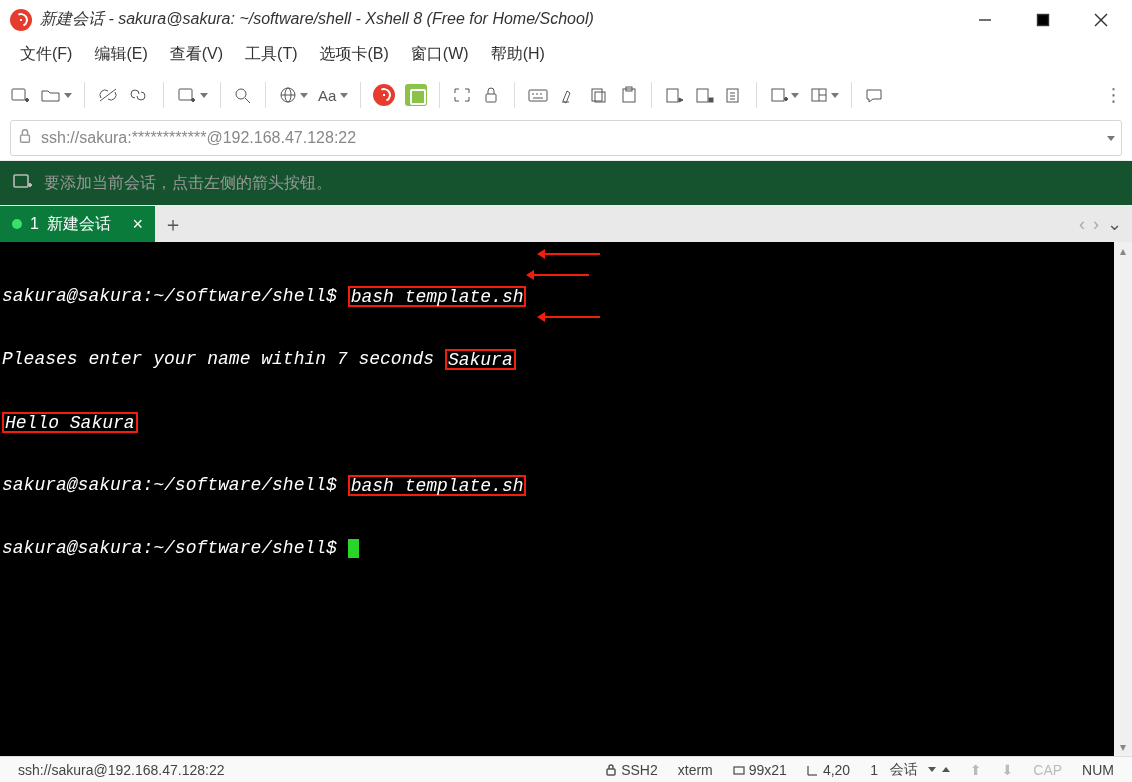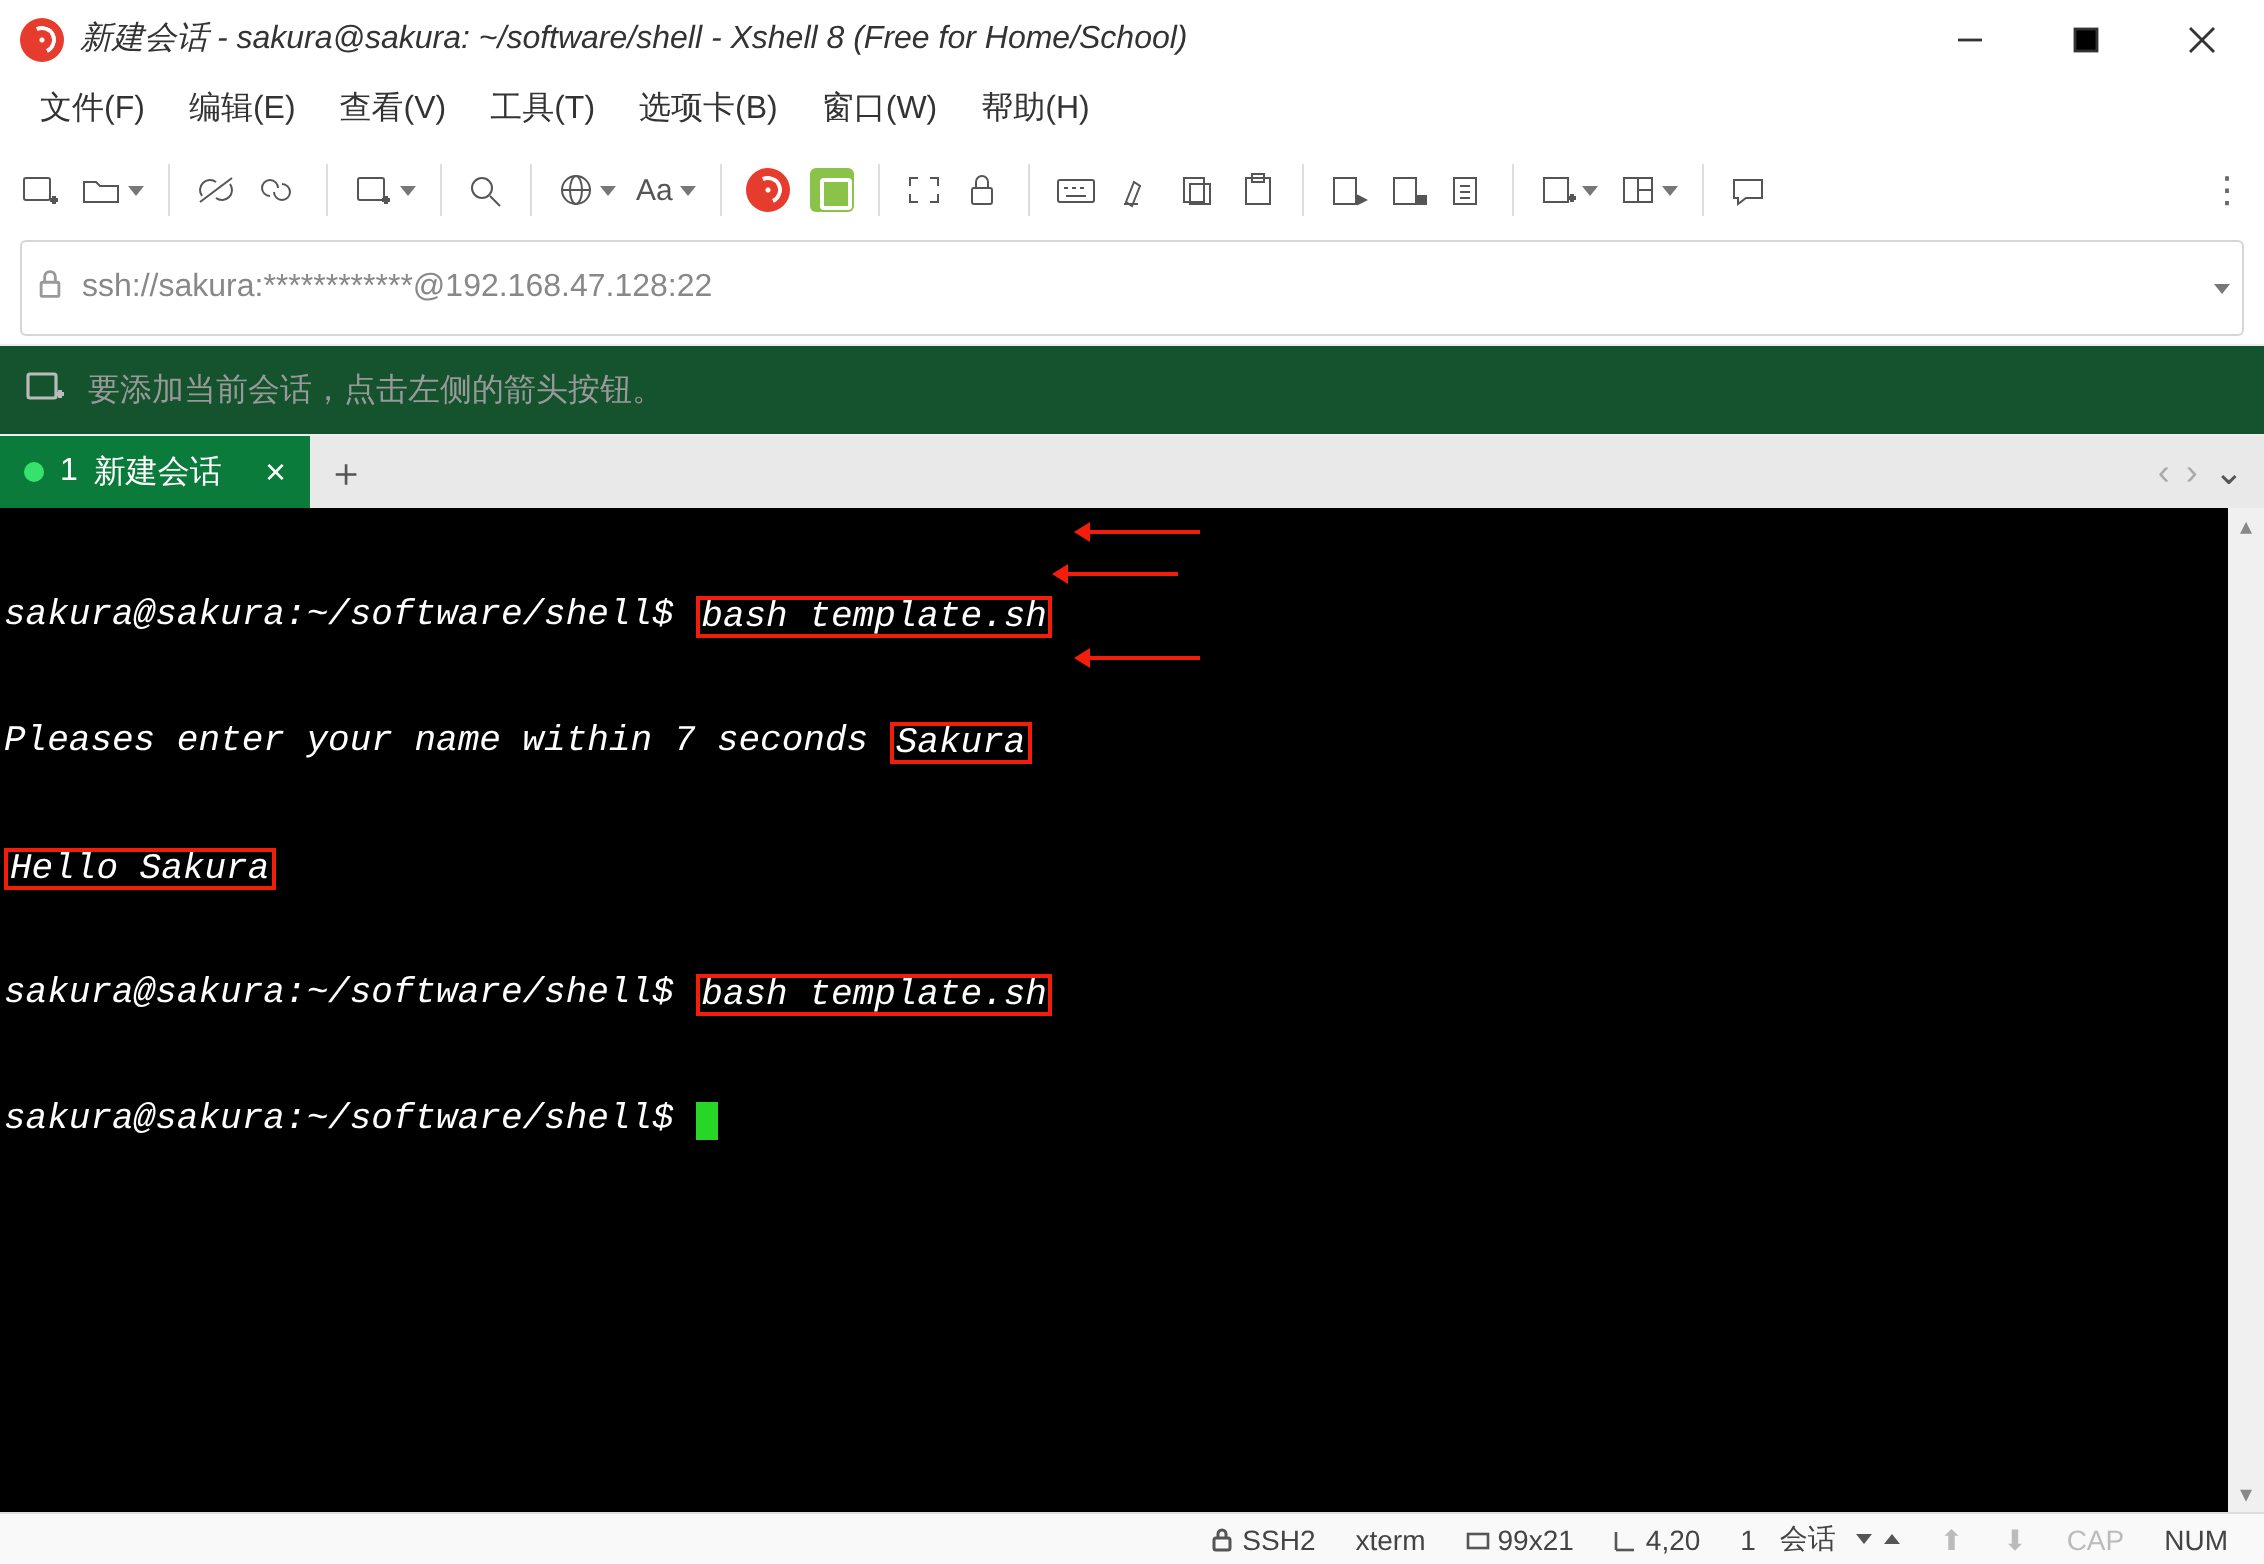--- a/index.html
+++ b/index.html
@@ -56,21 +56,21 @@
   .xshell-red { width:22px;height:22px;border-radius:50%;
     background: radial-gradient(circle at 50% 50%, #fff 0 6%, #e63c2e 10% 100%);
     position:relative;}
   .xshell-red::after{content:"";position:absolute;inset:4px;border:2px solid #fff;border-radius:50%;
     border-left-color:transparent;border-bottom-color:transparent;transform:rotate(20deg);}
   .xftp-green{width:22px;height:22px;background:#8bc34a;border-radius:3px;position:relative;}
   .xftp-green::after{content:"";position:absolute;left:5px;top:5px;width:12px;height:12px;
     border:2px solid #fff;border-radius:2px;}
   
   .addressbar {
-    margin: 4px 10px; height:48px; border:1px solid #d6d6d6; border-radius:3px;
+    margin: 4px 10px; height:36px; border:1px solid #d6d6d6; border-radius:3px;
     display:flex; align-items:center; padding:0 6px; color:#888; font-size:16px;
     background:#fff;
   }
   .addressbar .lock { margin-right:8px; color:#999;}
   .addressbar .addr-caret{margin-left:auto;}
   
   .bookmarkbar {
     height:46px; display:flex; align-items:center; padding:0 12px;
     background:#14532d; border-top:1px solid #eee; border-bottom:1px solid #eee;
     color:#999; font-size:16px; gap:10px;
@@ -361,20 +361,21 @@
     <div class="annot-arrow" style="top:32px;left:534px;width:55px;"></div>
     <div class="annot-arrow" style="top:74px;left:545px;width:55px;"></div>
   </div>
   <div class="scrolltrack">
     <div class="up">▴</div>
     <div class="down">▾</div>
   </div>
 </div>
 
 <div class="statusbar">
+  <span class="cell">ssh://sakura@192.168.47.128:22</span>
   <span class="sp"></span>
   <span class="cell">
     <svg width="12" height="12" fill="none" stroke="#555" stroke-width="1.5">
         <rect x="2" y="5" width="8" height="6" rx="1"></rect>
         <path d="M4 5V3a2 2 0 0 1 4 0v2"></path>
       </svg>
     <span>SSH2</span>
   </span>
   <span class="cell">xterm</span>
   <span class="cell">

